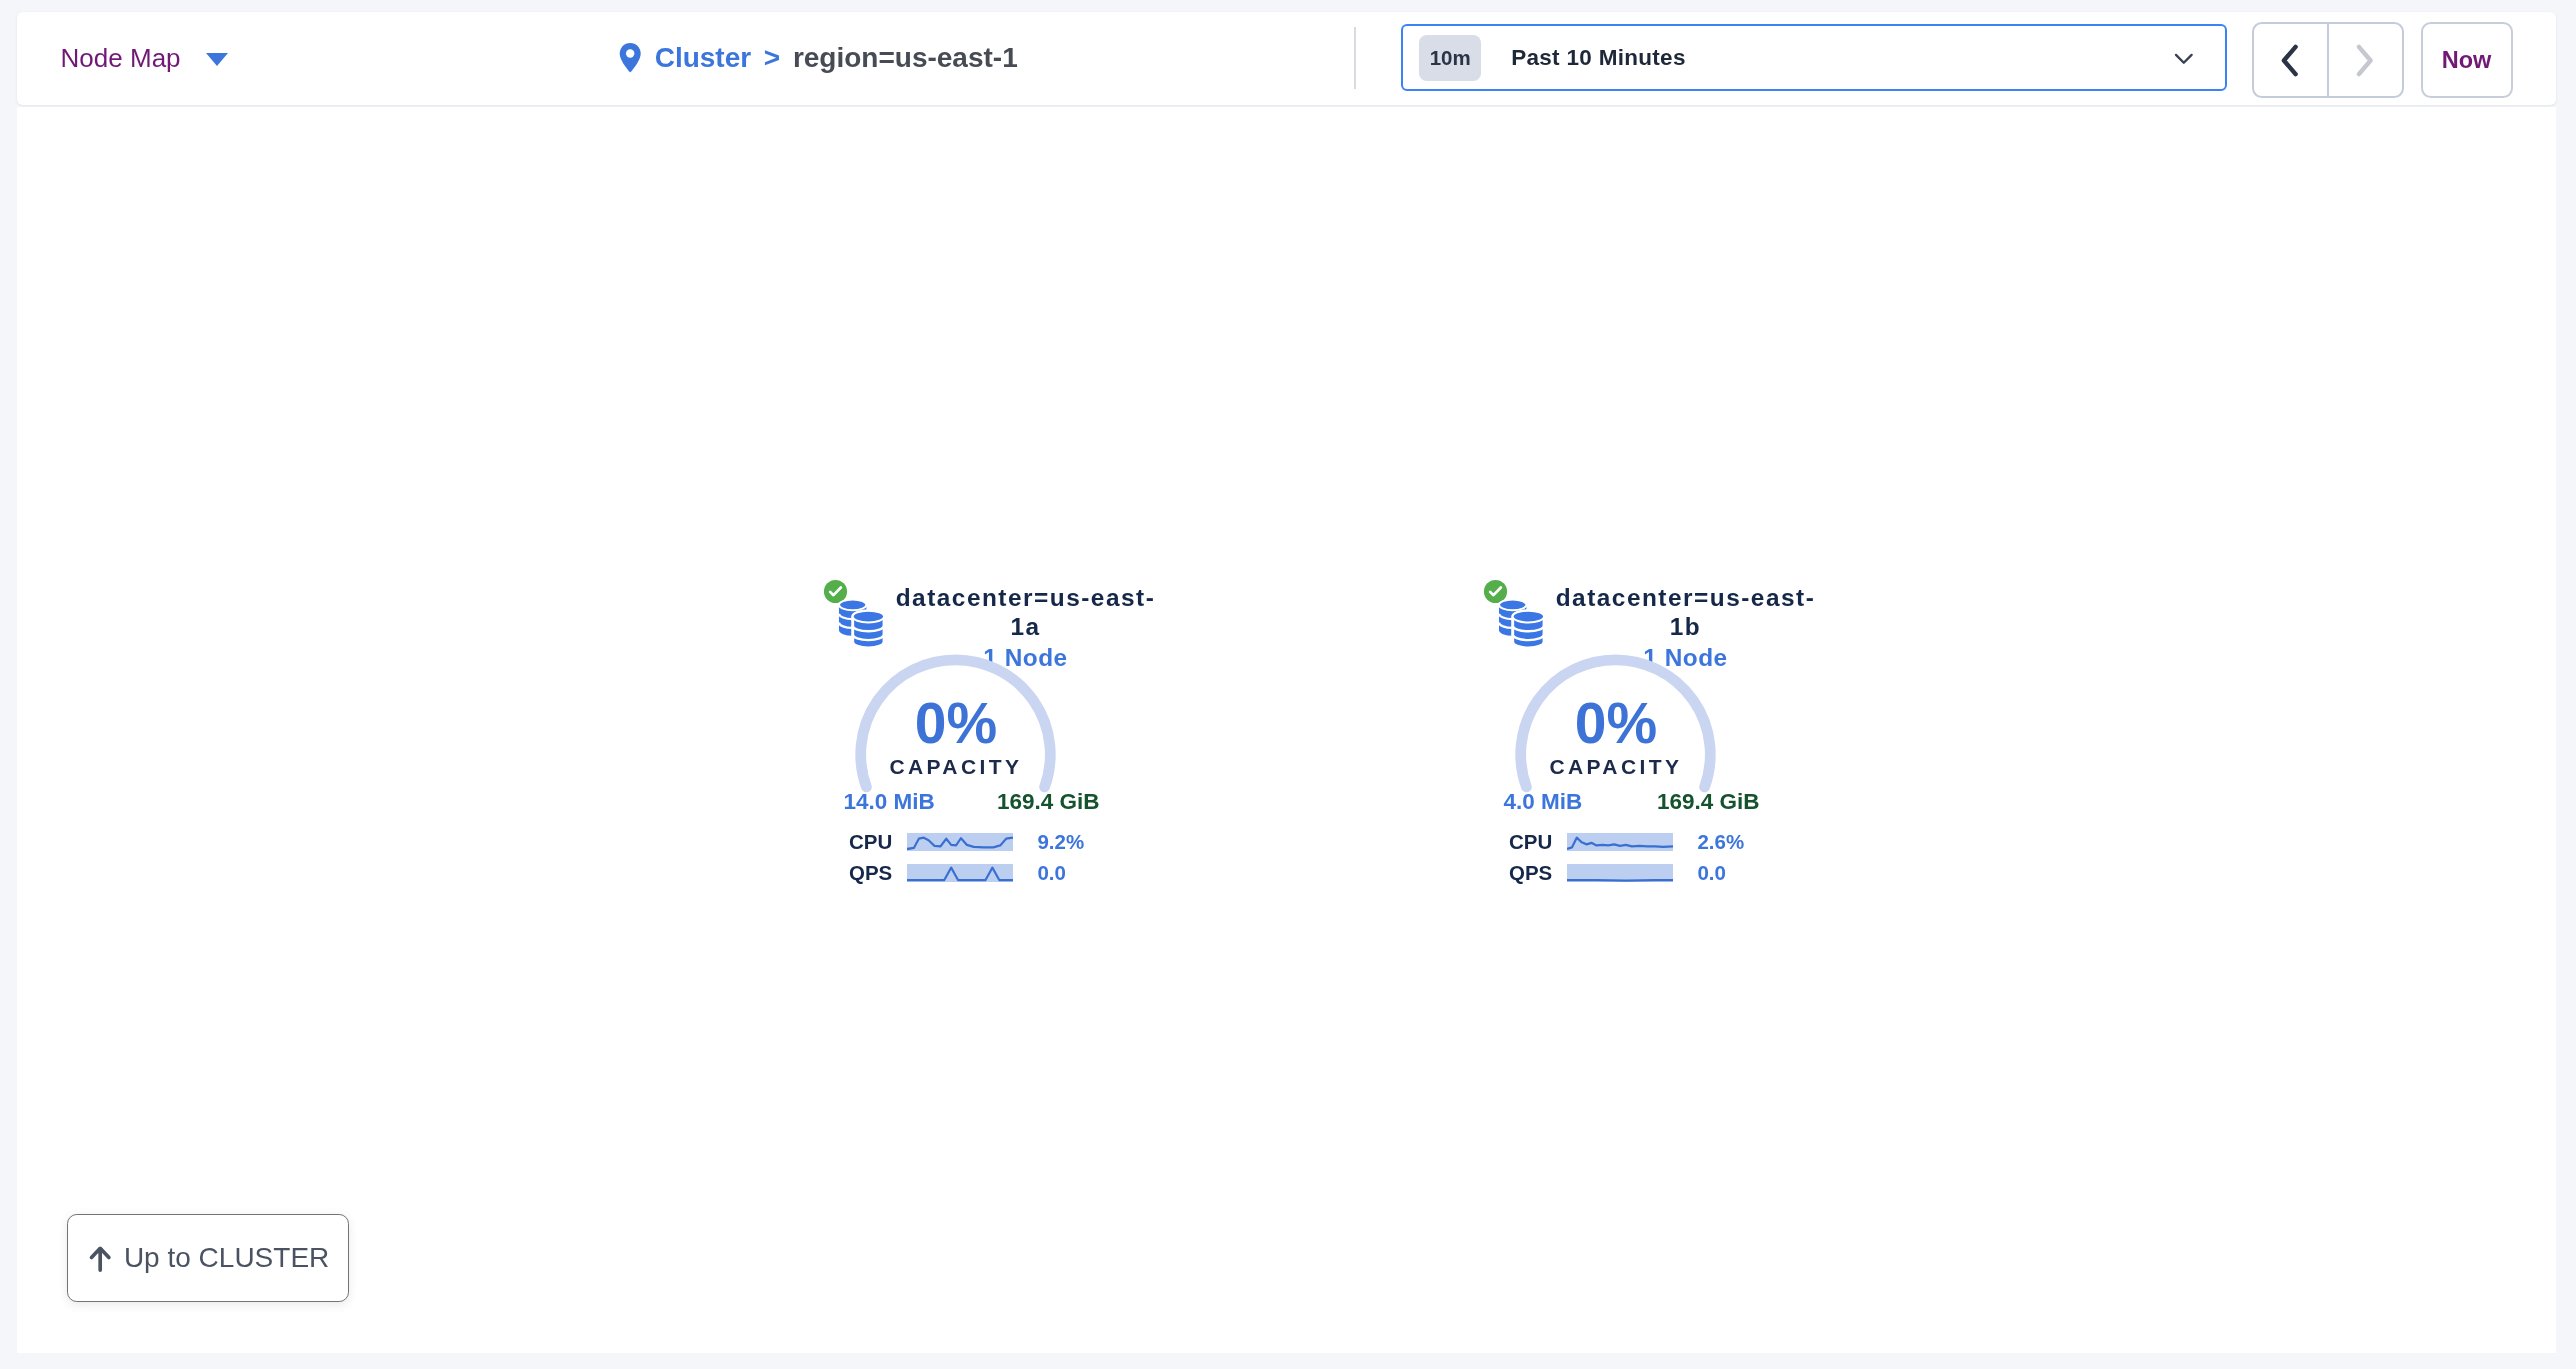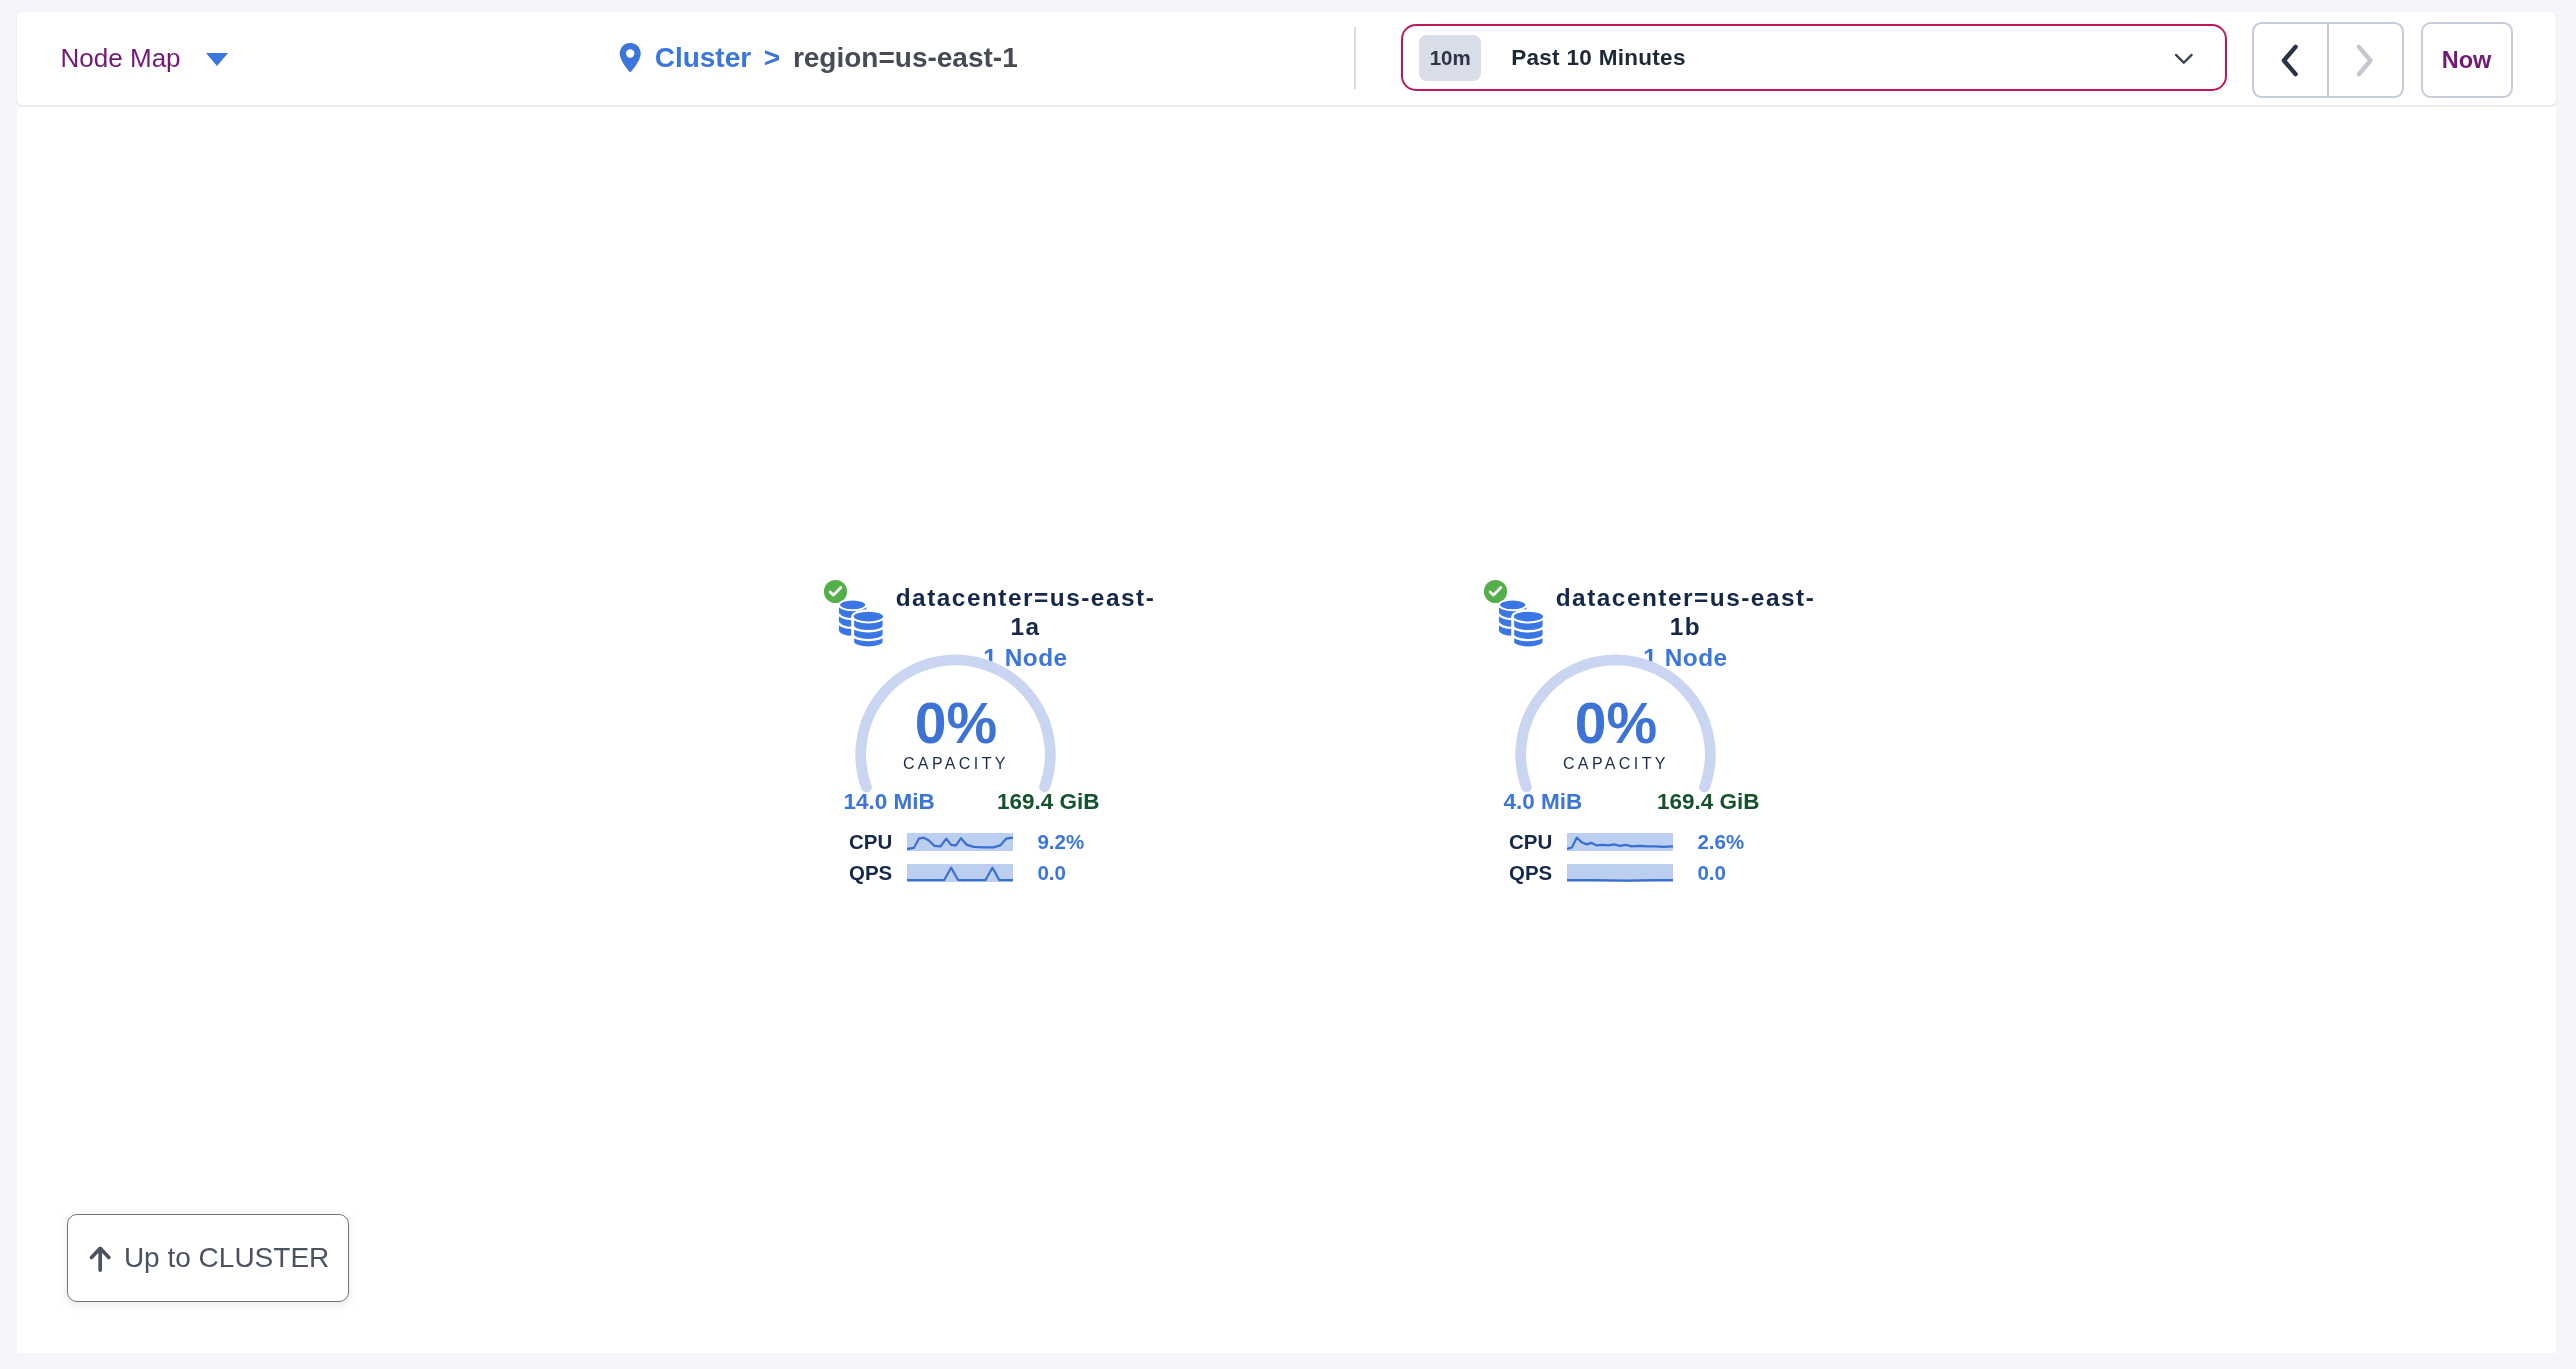--- a/index.html
+++ b/index.html
@@ -28,21 +28,21 @@
     display:flex; align-items:center; gap:12.7px;
   }
   .breadcrumb .root { color:#3c76dd; font-size:28px; font-weight:600; }
   .breadcrumb .sep  { color:#3c76dd; font-size:28px; font-weight:700; }
   .breadcrumb .cur  { color:#474c54; font-size:28px; font-weight:700; }
   .header-divider {
     position:absolute; left:1337px; top:15.6px; width:2px; height:62px; background:#d9dbe1;
   }
   .time-select {
     position:absolute; left:1384px; top:12.7px; width:826px; height:67px;
-    background:#fff; border:2px solid #be185d; border-radius:15px;
+    background:#fff; border:2px solid #3b82f6; border-radius:6px;
     display:flex; align-items:center; padding-left:16.6px; cursor:pointer;
   }
   .time-badge {
     width:62px; height:46px; border-radius:7.8px; background:#d8dde7;
     color:#2b3547; font-size:20.5px; font-weight:700;
     display:flex; align-items:center; justify-content:center; margin-right:30px;
   }
   .time-label { font-size:22.5px; font-weight:600; color:#1f2838; letter-spacing:0.3px; }
   .time-chevron { position:absolute; right:31px; top:27px; }
   .arrow-group {
@@ -73,21 +73,21 @@
   .dc-titles{ position:absolute; left:71px; top:7.8px;text-align:center; }
   .dc-title { font-size:24.4px; font-weight:700; color:#152849; letter-spacing:1.5px; line-height:29px; }
   .dc-sub   { font-size:24.4px; font-weight:700; color:#3c76dd; letter-spacing:0.5px; line-height:29px; margin-top:2px; }
   .gauge    { position:absolute; left:26.4px; top:72px; }
   .gauge-pct{
     position:absolute; left:26.4px; top:126px; width:215px; text-align:center;
     font-size:57px; line-height:45px; font-weight:700; color:#3d73d6;
   }
   .gauge-cap{
     position:absolute; left:26.4px; top:180px; width:215px; text-align:center;
-    font-size:16px; font-weight:400; color:#1b2a4a; letter-spacing:3.4px;
+    font-size:21px; font-weight:700; color:#1b2a4a; letter-spacing:3.4px;
   }
   .cap-row  {
     position:absolute; left:21.5px; top:214px; width:256px;
     display:flex; justify-content:space-between; font-size:22.5px; font-weight:600;
   }
   .cap-used  { color:#3c76dd; }
   .cap-total { color:#14532d; }
   .metrics { position:absolute; left:27px; top:257px; }
   .metric-row { display:flex; align-items:center; height:19.6px; margin-bottom:11.7px; }
   .metric-label { width:58px; font-size:20.5px; font-weight:700; color:#152849; }

